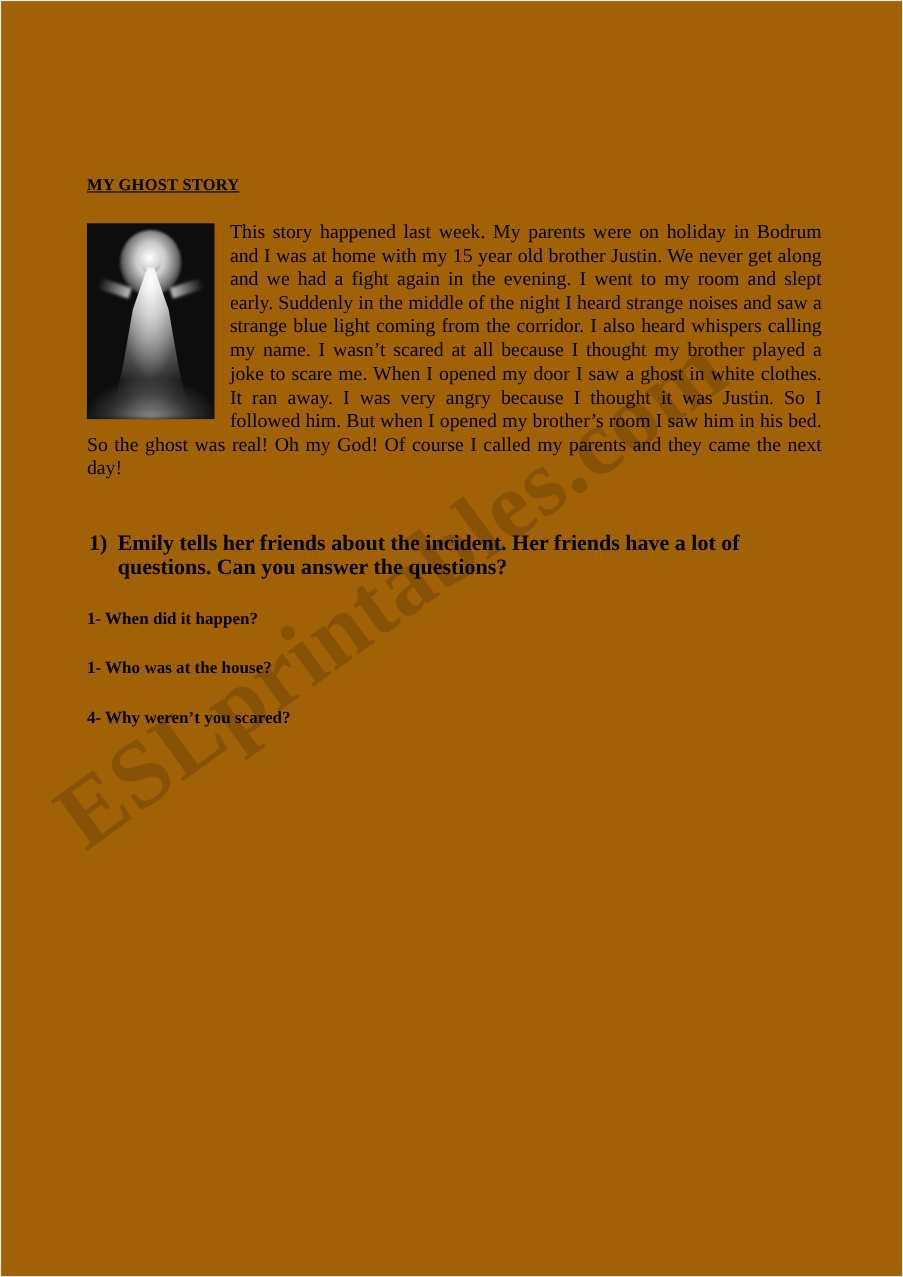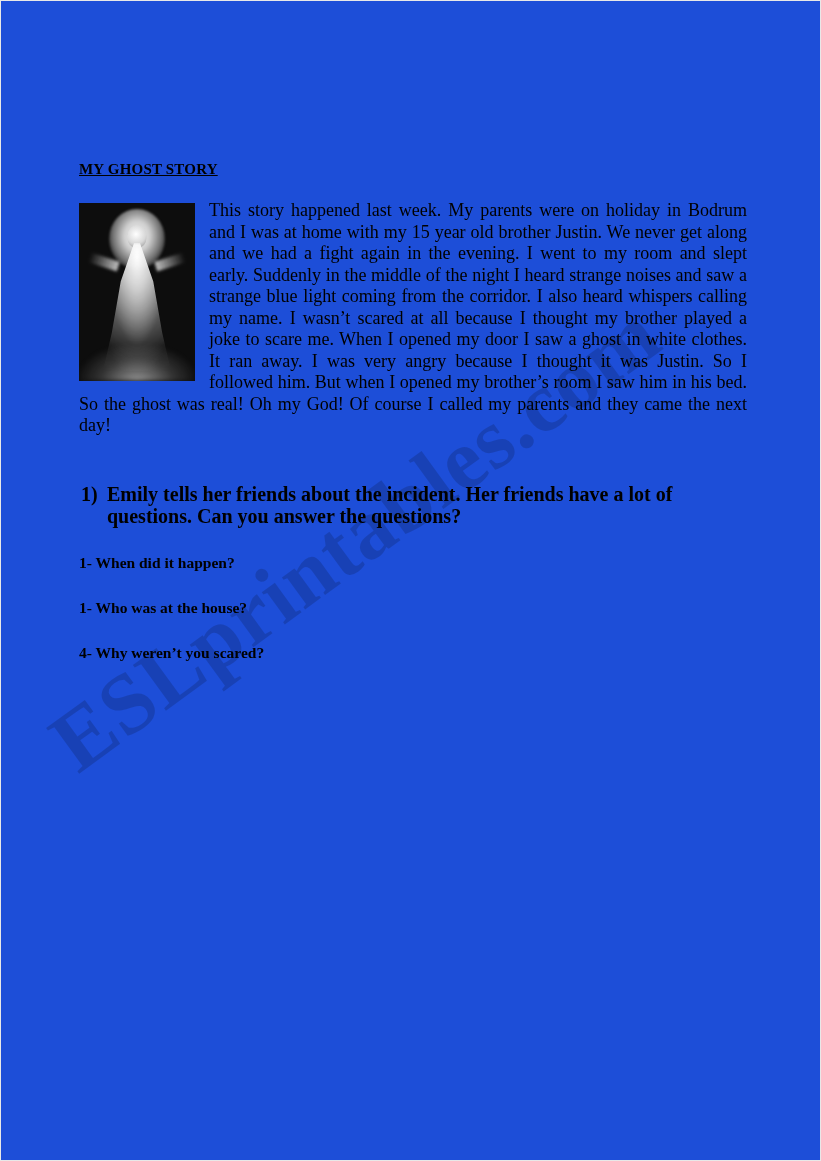--- a/index.html
+++ b/index.html
@@ -15,21 +15,21 @@
     font-family: "Liberation Serif", serif;
     color: #000000;
   }
 
   .page {
     position: absolute;
     left: 0;
     top: 0;
     width: 821px;
     height: 1161px;
-    background: #1d4ed8;
+    background: #a16207;
     border: 1px solid #e8e8e8;
     box-sizing: border-box;
   }
 
   .content {
     position: absolute;
     left: 78px;
     top: 160px;
     width: 668px;
   }

